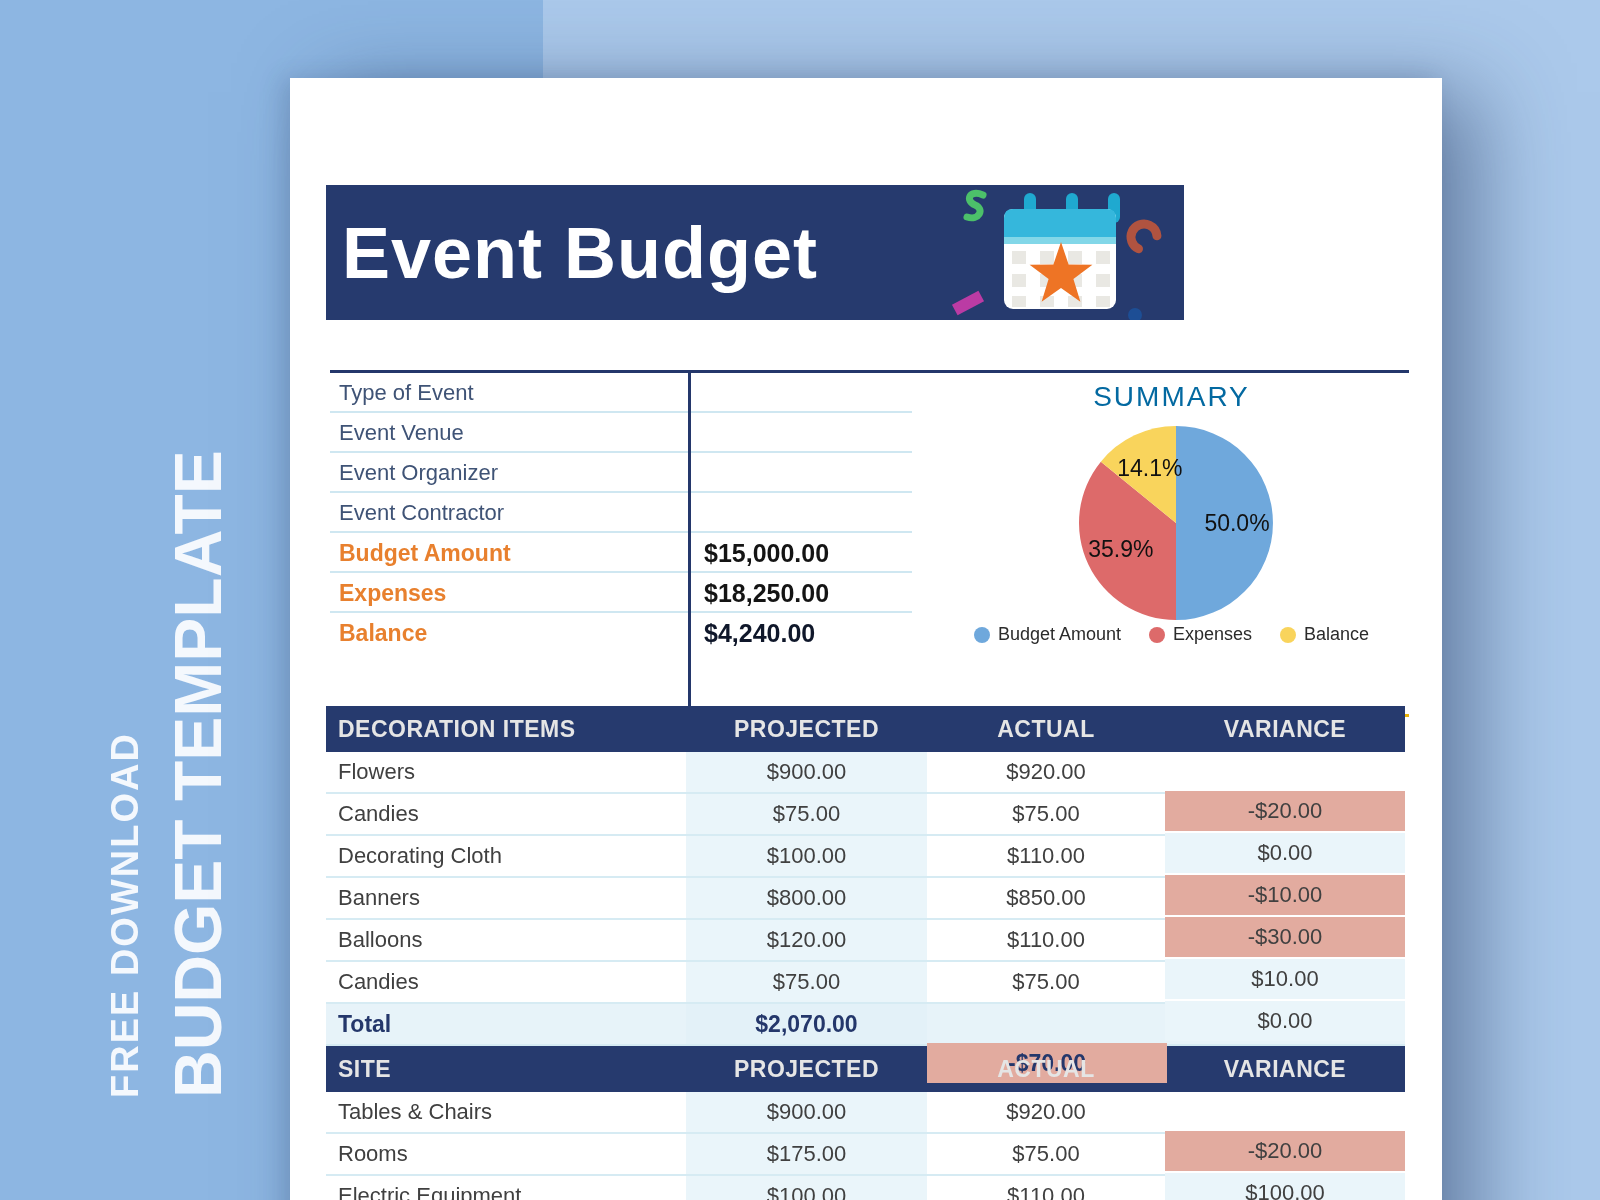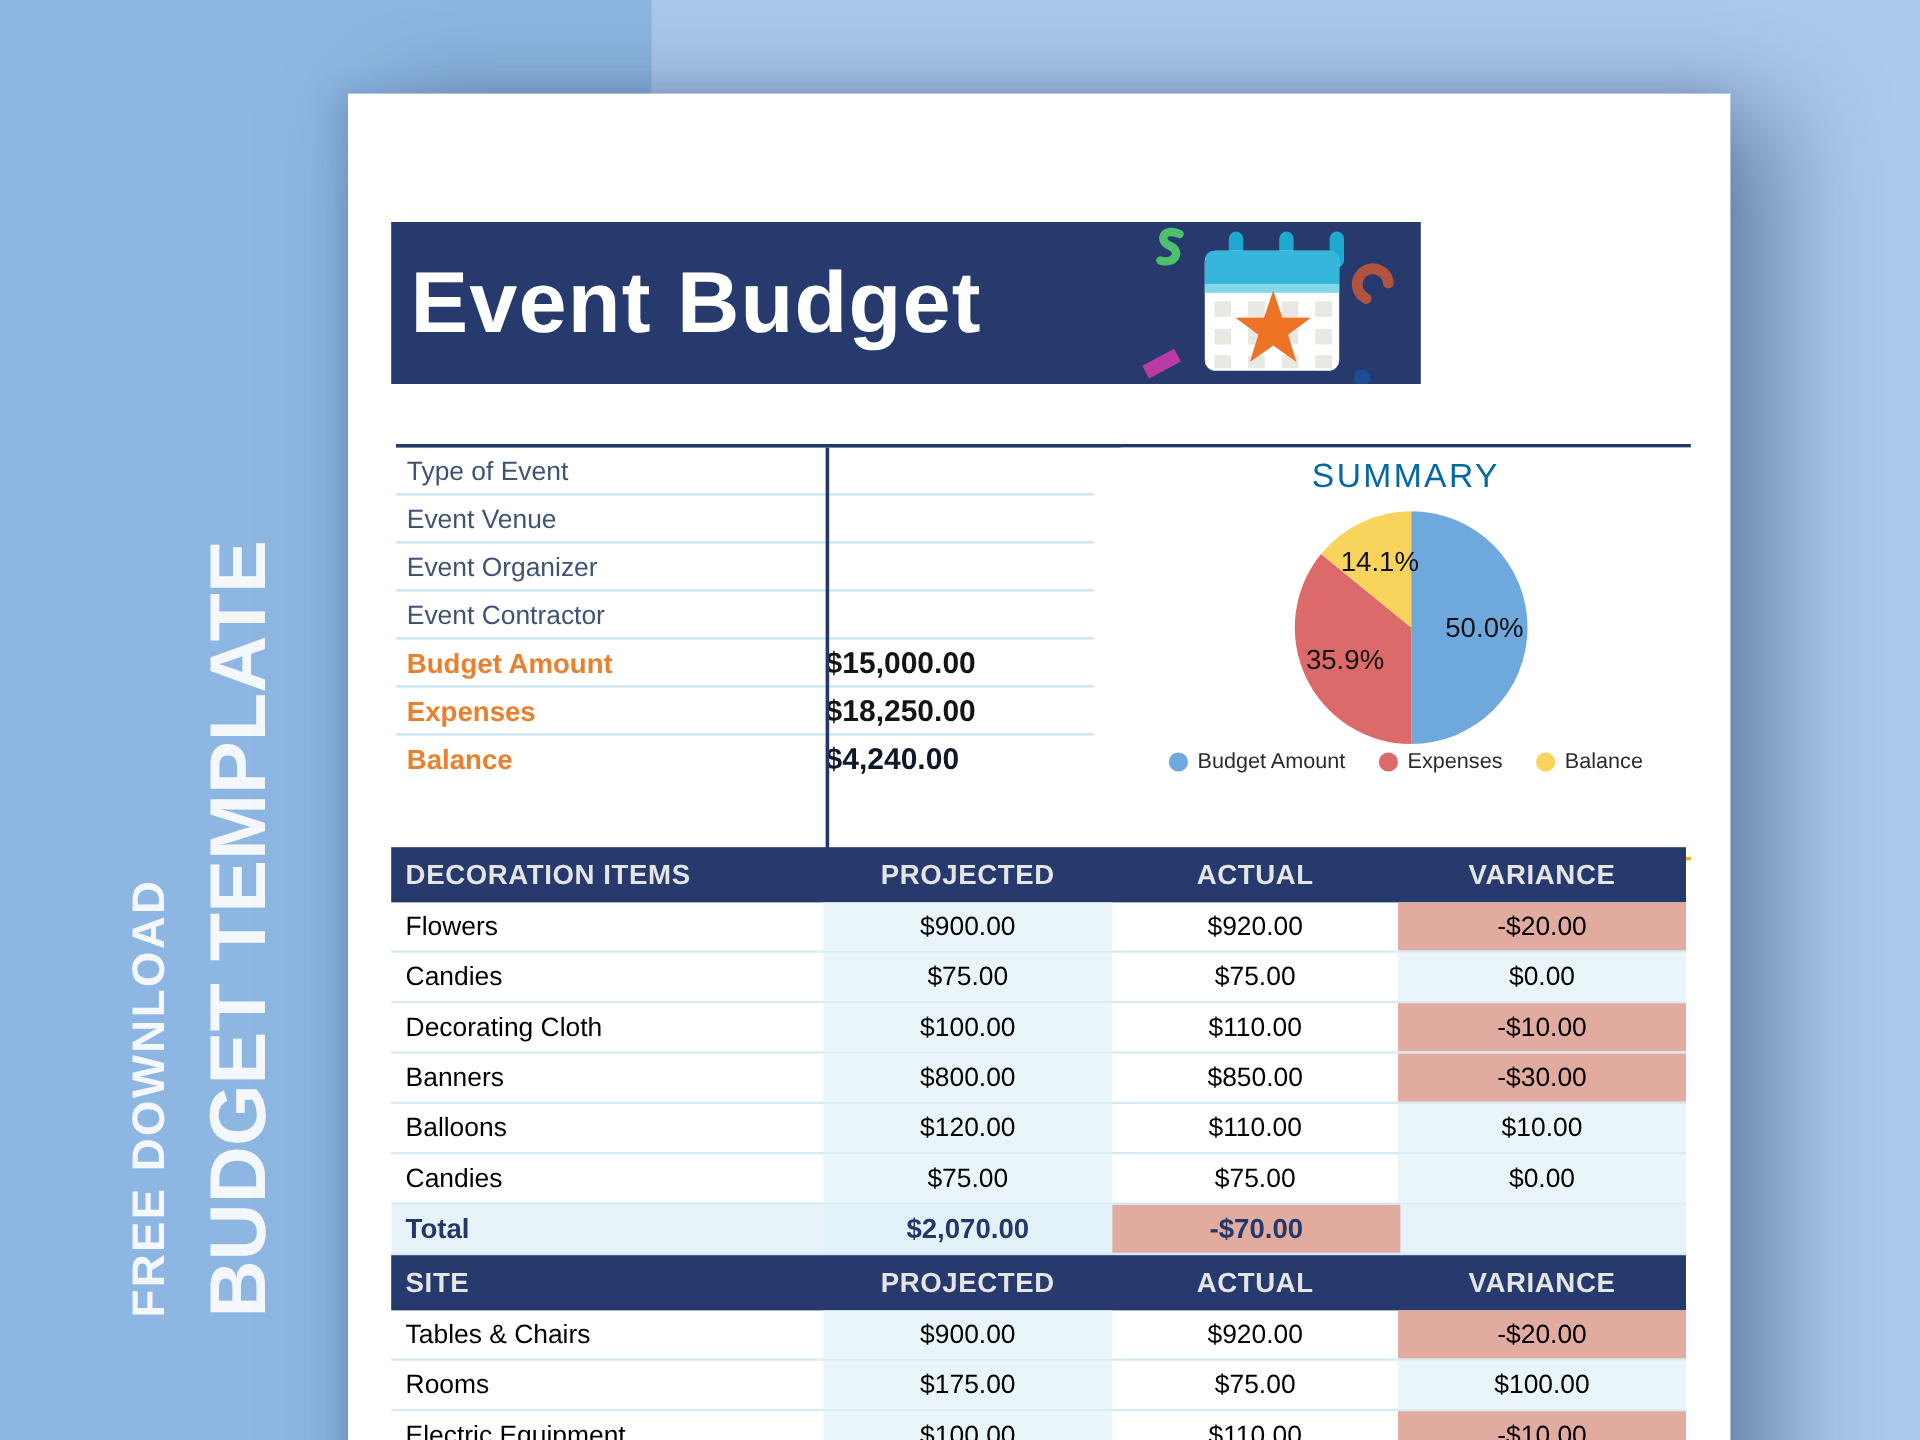--- a/index.html
+++ b/index.html
@@ -21,43 +21,43 @@
   .title-decor{position:absolute;right:5px;top:0;}
 
   
   .info-box{position:absolute;left:40px;top:292px;width:1079px;height:347px;box-sizing:border-box;
             border-top:3px solid #24376b;border-bottom:3px solid #eab308;}
   .info-divider{position:absolute;left:358px;top:0;bottom:0;width:3px;background:#24376b;}
   .irow{display:flex;height:40px;align-items:center;position:relative;}
   .irow::after{content:"";position:absolute;left:0;bottom:0;width:582px;height:2px;background:#cfe7f1;}
   .irow.last::after{display:none;}
   .ilabel{width:358px;box-sizing:border-box;padding-left:9px;font-size:22px;color:#3f5376;}
-  .ivalue{font-size:25px;font-weight:700;color:#141414;}
+  .ivalue{padding-left:16px;font-size:25px;font-weight:700;color:#141414;}
   .irow.hl .ilabel{font-size:23px;font-weight:700;color:#e8802e;}
   .ivalue.orange{color:#0f172a;}
 
   .summary-panel{position:absolute;left:604px;top:0;width:475px;height:280px;background:#ffffff;}
   .summary-title{margin-top:8px;text-align:center;font-size:28px;letter-spacing:2px;color:#0369a1;}
   #pie{position:absolute;left:142px;top:50px;}
   .legend{position:absolute;left:0;right:0;bottom:8px;display:flex;justify-content:center;
           align-items:center;gap:28px;font-size:18px;color:#2b2b2b;}
   .legend-item{display:flex;align-items:center;}
   .legend-dot{width:16px;height:16px;border-radius:50%;margin-right:8px;}
 
   
   .tables{position:absolute;left:36px;top:628px;width:1079px;}
   .thead{display:flex;height:46px;background:#263a6e;color:#e5e5e5;font-weight:700;font-size:23px;letter-spacing:.5px;}
-  .trow{display:flex;height:42px;font-size:22px;color:#000000;border-bottom:2px solid #d6ebf3;box-sizing:border-box;}
+  .trow{display:flex;height:42px;font-size:22px;color:#404040;border-bottom:2px solid #d6ebf3;box-sizing:border-box;}
   .cell{display:flex;align-items:center;justify-content:center;height:100%;box-sizing:border-box;}
   .c-item{width:360px;justify-content:flex-start;padding-left:12px;}
   .c-proj{width:241px;}
   .c-act{width:238px;}
   .c-var{width:240px;}
   .trow .c-proj{background:#eaf5fa;}
-  .trow .c-var{background:#eaf5fa;}
+  .trow .c-var{background:#eaf5fa;margin-top:39px;}
   .trow .c-var.neg{background:#e2ab9f;}
   .trow.total{background:#e7f3f9;font-weight:700;font-size:23px;color:#24376b;}
   .trow.total .c-proj{background:#e3f1f8;}
 </style>
 </head>
 <body>
 
 <div class="bg-left"></div>
 
 <div class="vtext small">FREE DOWNLOAD</div>

